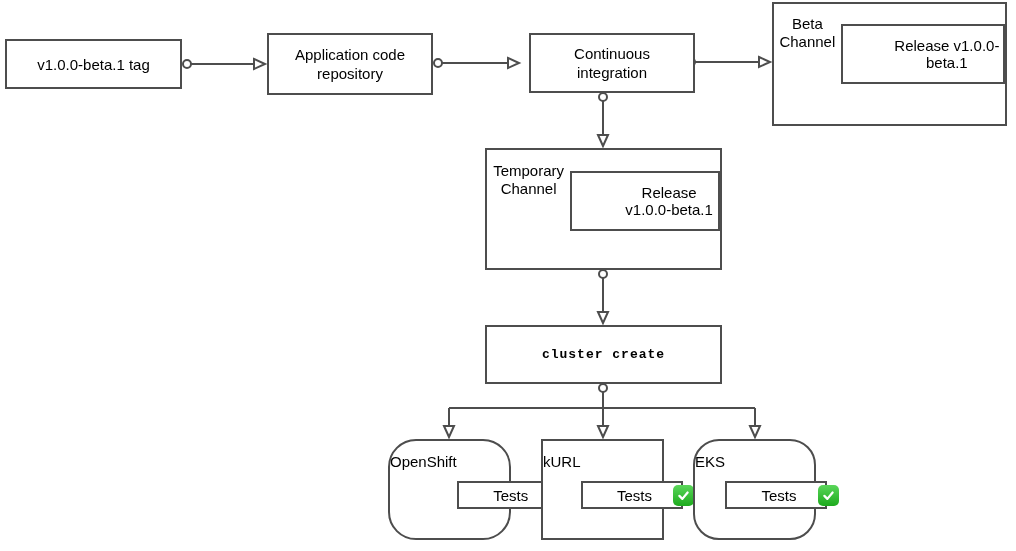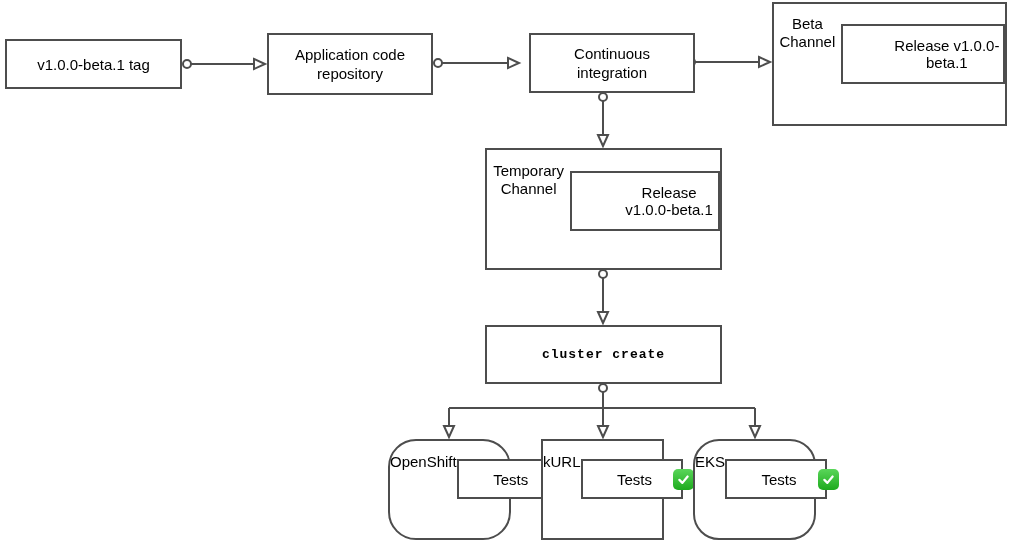--- a/index.html
+++ b/index.html
@@ -73,22 +73,22 @@
   .repo-node       { left: 267px; top: 33px;  width: 166px; height: 62px; }
   .ci-node         { left: 521px; top: 33px;  width: 166px; height: 60px; margin-left: 8px; }
   .cluster-create  { left: 485px; top: 325px; width: 237px; height: 59px; }
 
   .cluster-box     { top: 439px; width: 123px; height: 101px; padding-top: 12px; }
   .cluster-box-0   { left: 388px; border-radius: 28px; }
   .cluster-box-1   { left: 541px; }
   .cluster-box-2   { left: 693px; border-radius: 26px; }
 
   .tests-box {
-    width: 102px; height: 40px;
-    margin-top: 6px;
+    width: 102px; height: 28px;
+    margin-top: 28px;
     gap: 21px;
   }
 
   .check-icon {
     width: 21px; height: 21px;
     border-radius: 5px;
     background: linear-gradient(180deg, #5ad65a 0%, #1daa1d 100%);
     display: inline-flex;
     align-items: center;
     justify-content: center;

